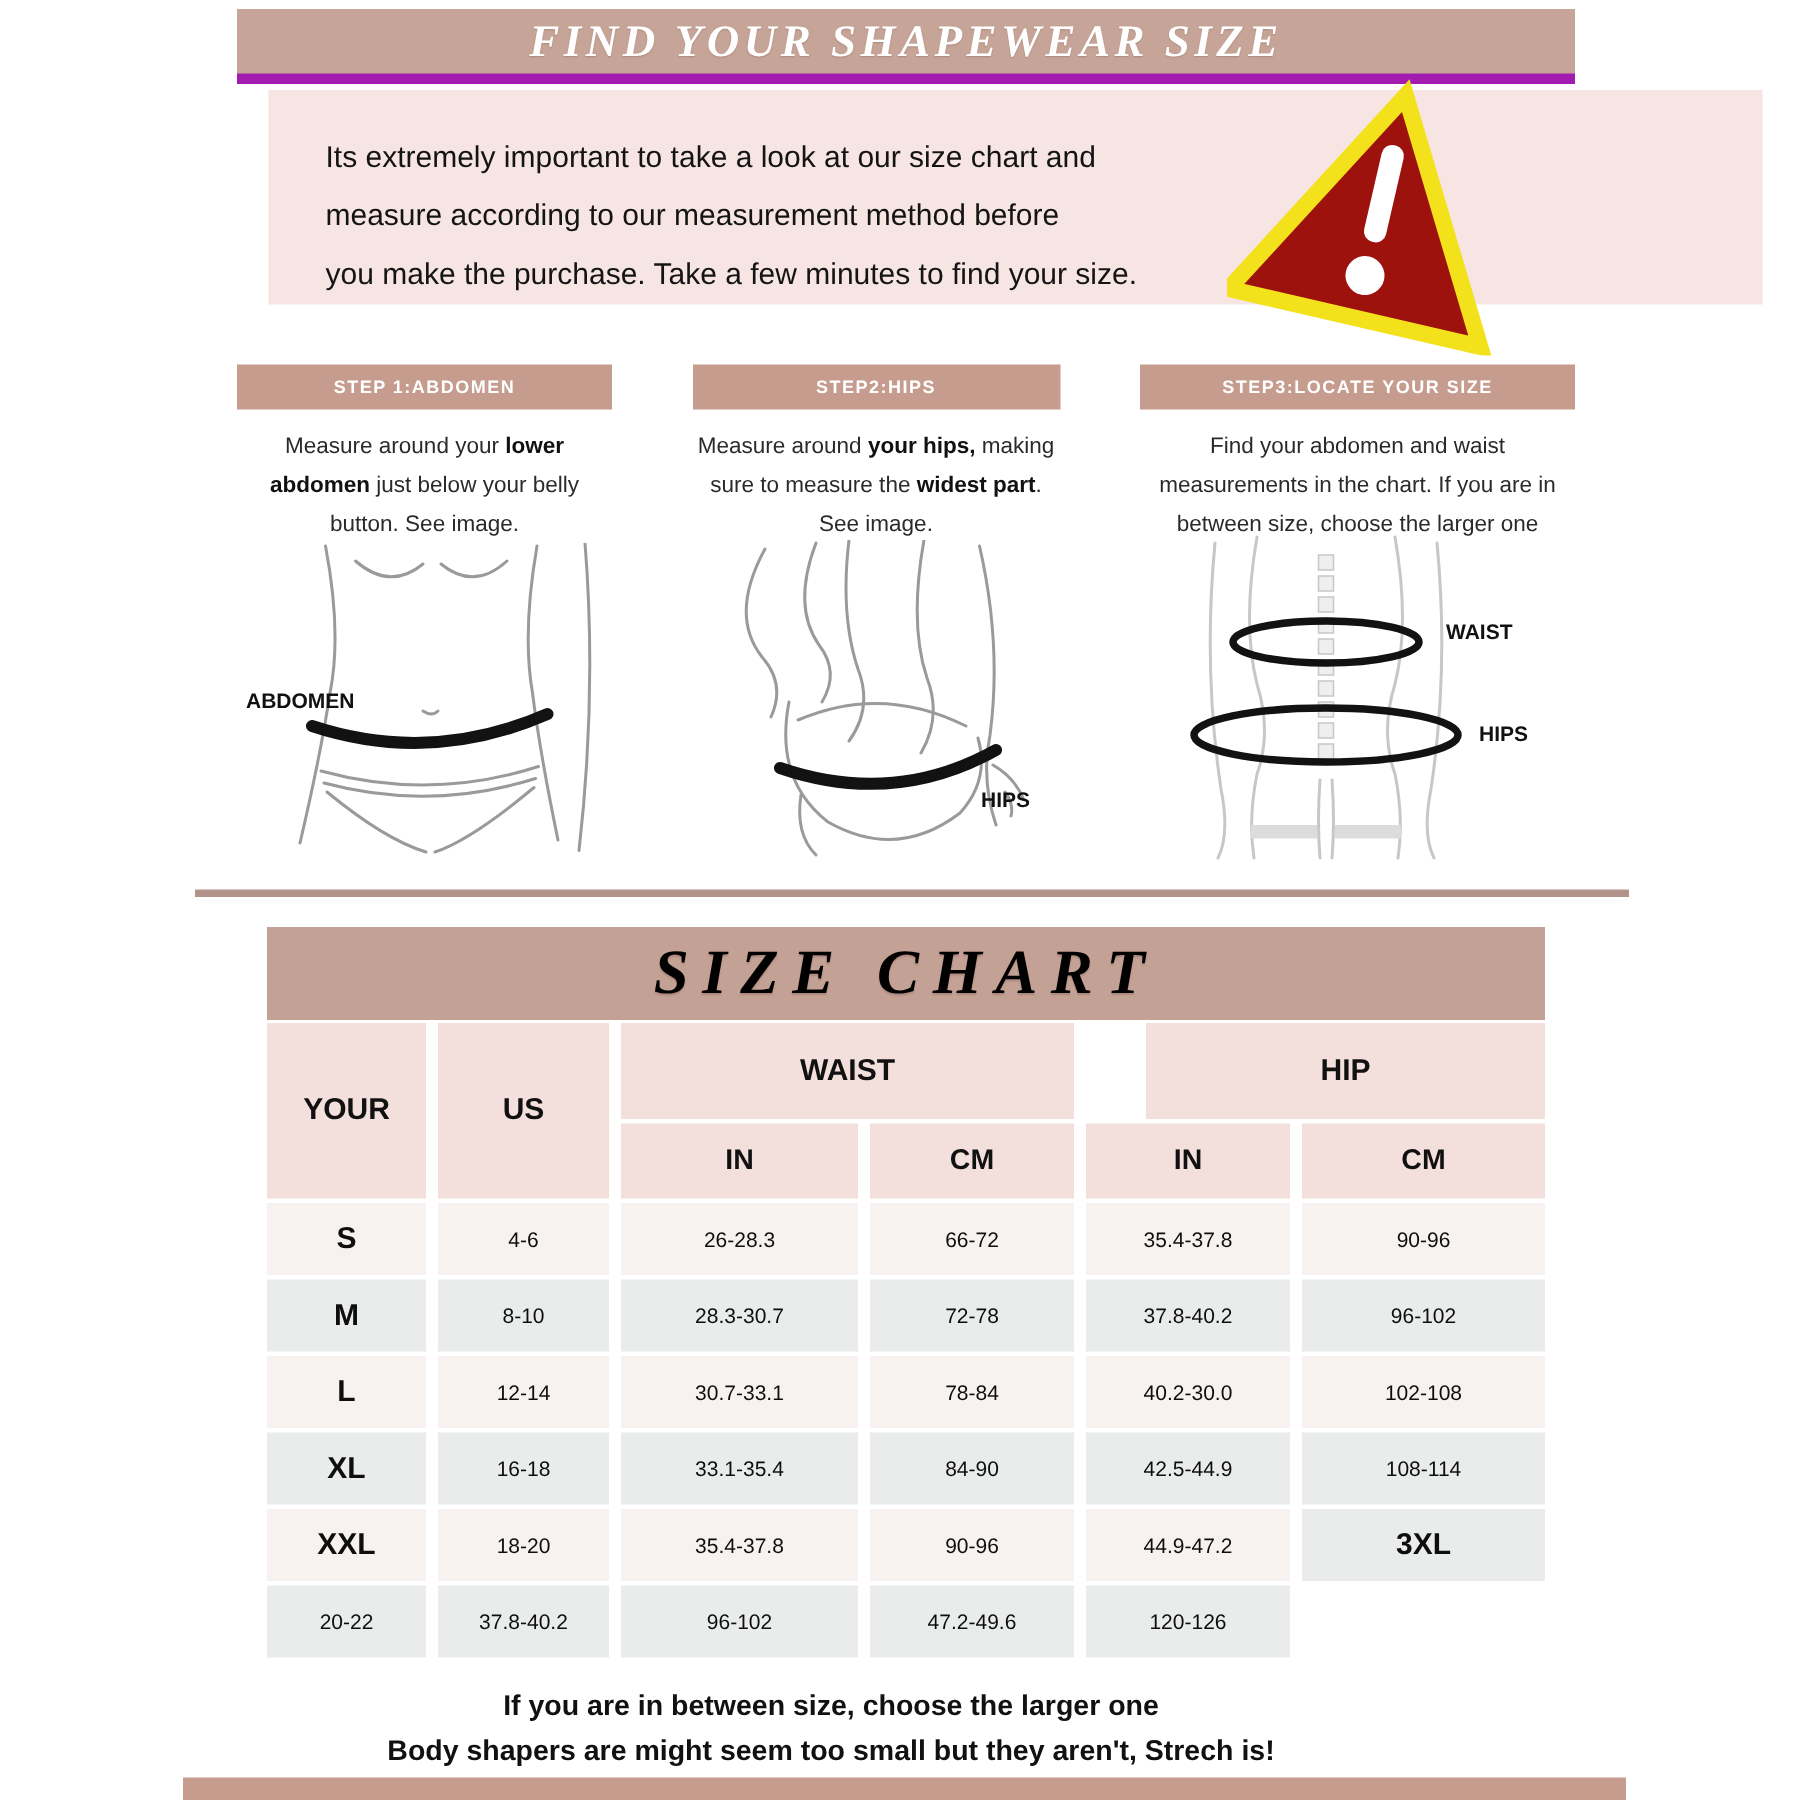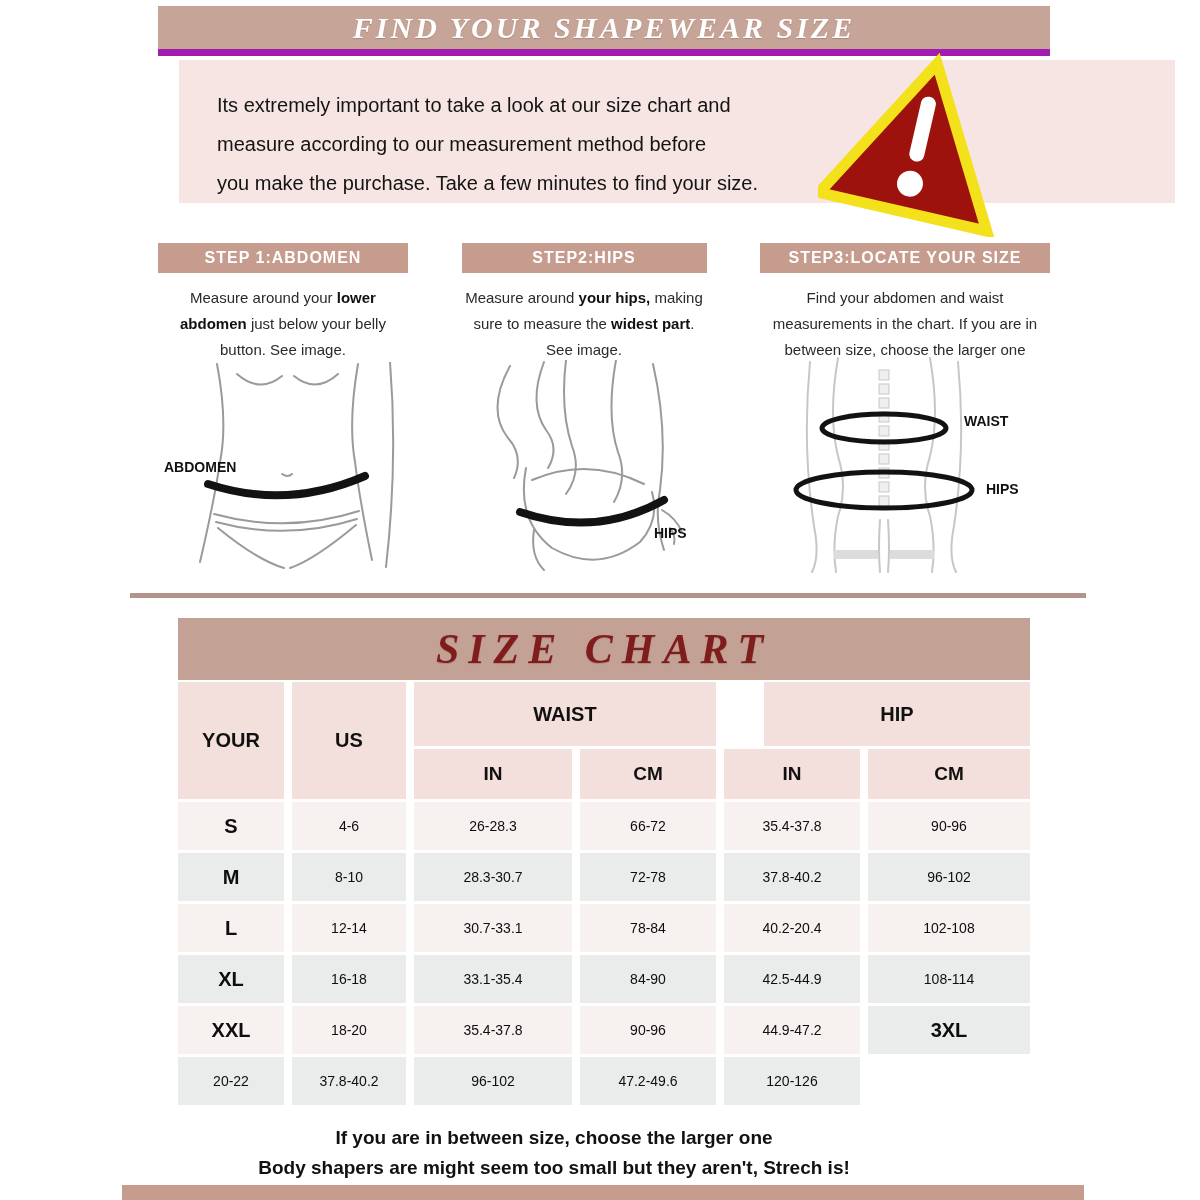--- a/index.html
+++ b/index.html
@@ -26,21 +26,21 @@
   .warning-wrap{position:absolute;left:818px;top:52px;width:205px;height:185px;z-index:3;}
   
   .steps{
     position:absolute;left:158px;top:243px;width:892px;
     display:grid;grid-template-columns:250px 245px 290px;justify-content:space-between;
   }
   .step-bar{
     height:30px;background:#c59c8d;display:flex;align-items:center;justify-content:center;
   }
   .step-bar span{
-    color:#fff;font-weight:700;font-size:16px;letter-spacing:1px;
+    color:#fff;font-weight:700;font-size:12px;letter-spacing:1px;
   }
   .step-text{
     margin-top:12px;font-size:15px;line-height:26px;text-align:center;color:#2a2a2a;
   }
   .step-text b{font-weight:700;color:#111;}
   
   .figure{position:absolute;}
   .fig-1{left:162px;top:362px;width:250px;height:210px;}
   .fig-2{left:448px;top:360px;width:250px;height:212px;}
   .fig-3{left:768px;top:356px;width:270px;height:218px;}
@@ -52,21 +52,21 @@
   .fig-label{font-family:"Liberation Sans", sans-serif;font-weight:700;font-size:14px;fill:#111;}
   
   .divider-line{position:absolute;left:130px;top:593px;width:956px;height:5px;background:#b3948a;}
   
   .sizechart{position:absolute;left:178px;top:618px;width:852px;}
   .sizechart-titlebar{
     height:62px;background:#c4a195;display:flex;align-items:center;justify-content:center;
   }
   .sizechart-titlebar .title{
     font-family:"Liberation Serif", serif;font-style:italic;font-weight:700;
-    font-size:42px;letter-spacing:9px;color:#7f1d1d;text-shadow:0 1px 1px rgba(120,80,70,.3);
+    font-size:42px;letter-spacing:9px;color:#000000;text-shadow:0 1px 1px rgba(120,80,70,.3);
   }
   .tbl{
     margin-top:2px;display:grid;background:#ffffff;
     grid-template-columns:106px 114px 158px 136px 136px 162px;
     grid-template-rows:64px 50px repeat(6,48px);
     column-gap:8px;row-gap:3px;
   }
   .cell{display:flex;align-items:center;justify-content:center;}
   .hdr{background:#f3dfdc;font-weight:700;font-size:20px;color:#111;}
   .c-size{grid-column:1;grid-row:1 / span 2;}
@@ -219,21 +219,21 @@
       <div class="cell data alt">8-10</div>
       <div class="cell data alt">28.3-30.7</div>
       <div class="cell data alt">72-78</div>
       <div class="cell data alt">37.8-40.2</div>
       <div class="cell data alt">96-102</div>
 
       <div class="cell data sizecol">L</div>
       <div class="cell data">12-14</div>
       <div class="cell data">30.7-33.1</div>
       <div class="cell data">78-84</div>
-      <div class="cell data">40.2-20.4</div>
+      <div class="cell data">40.2-30.0</div>
       <div class="cell data">102-108</div>
 
       <div class="cell data alt sizecol">XL</div>
       <div class="cell data alt">16-18</div>
       <div class="cell data alt">33.1-35.4</div>
       <div class="cell data alt">84-90</div>
       <div class="cell data alt">42.5-44.9</div>
       <div class="cell data alt">108-114</div>
 
       <div class="cell data sizecol">XXL</div>

